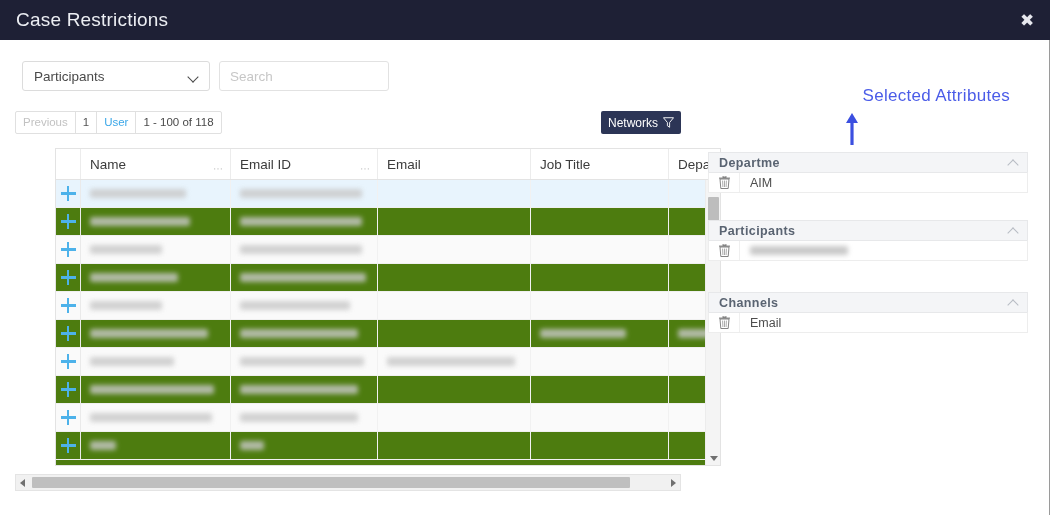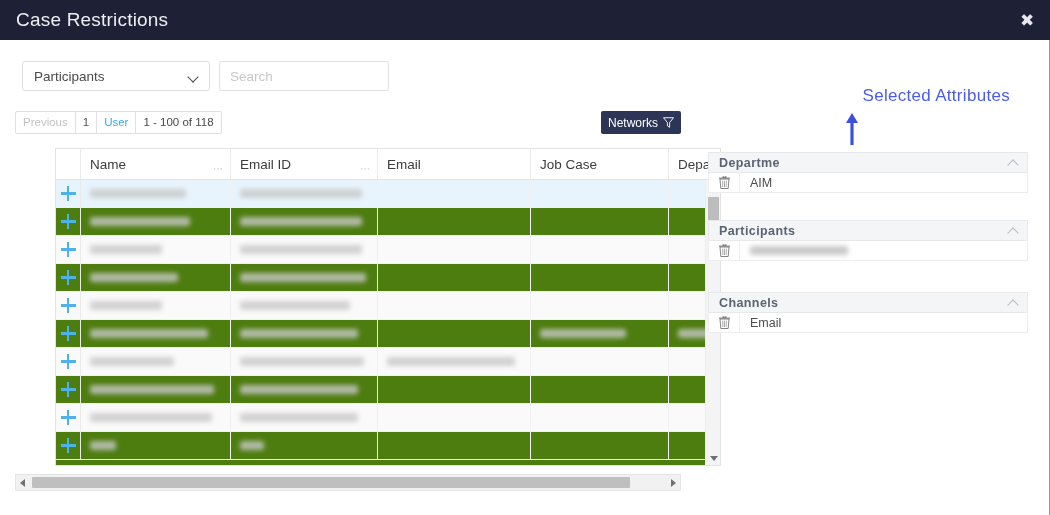--- a/index.html
+++ b/index.html
@@ -342,21 +342,21 @@
           <span class="dots">⋯</span>
         </div>
         <div class="th" style="flex: 0 0 147px;">
           <span>Email ID</span>
           <span class="dots">⋯</span>
         </div>
         <div class="th" style="flex: 0 0 153px;">
           <span>Email</span>
         </div>
         <div class="th" style="flex: 0 0 138px;">
-          <span>Job Case</span>
+          <span>Job Title</span>
         </div>
         <div class="th" style="flex: 0 0 68px;">
           <span>Departme</span>
         </div>
       </div>
     <div class="tbody" id="tbody">
         <div class="trow sel">
           <div class="td plus-col">
             <span class="plus-icon"></span>
           </div>

